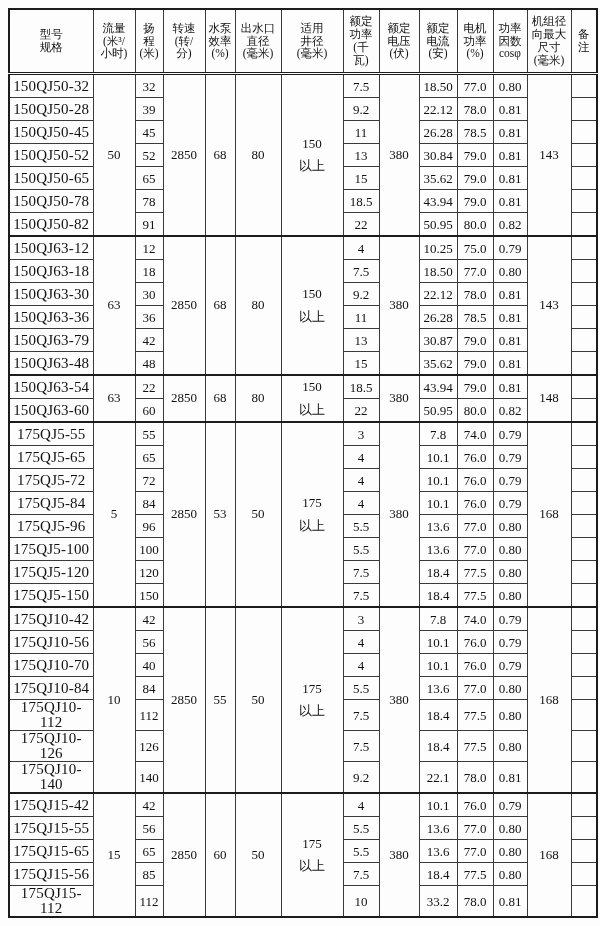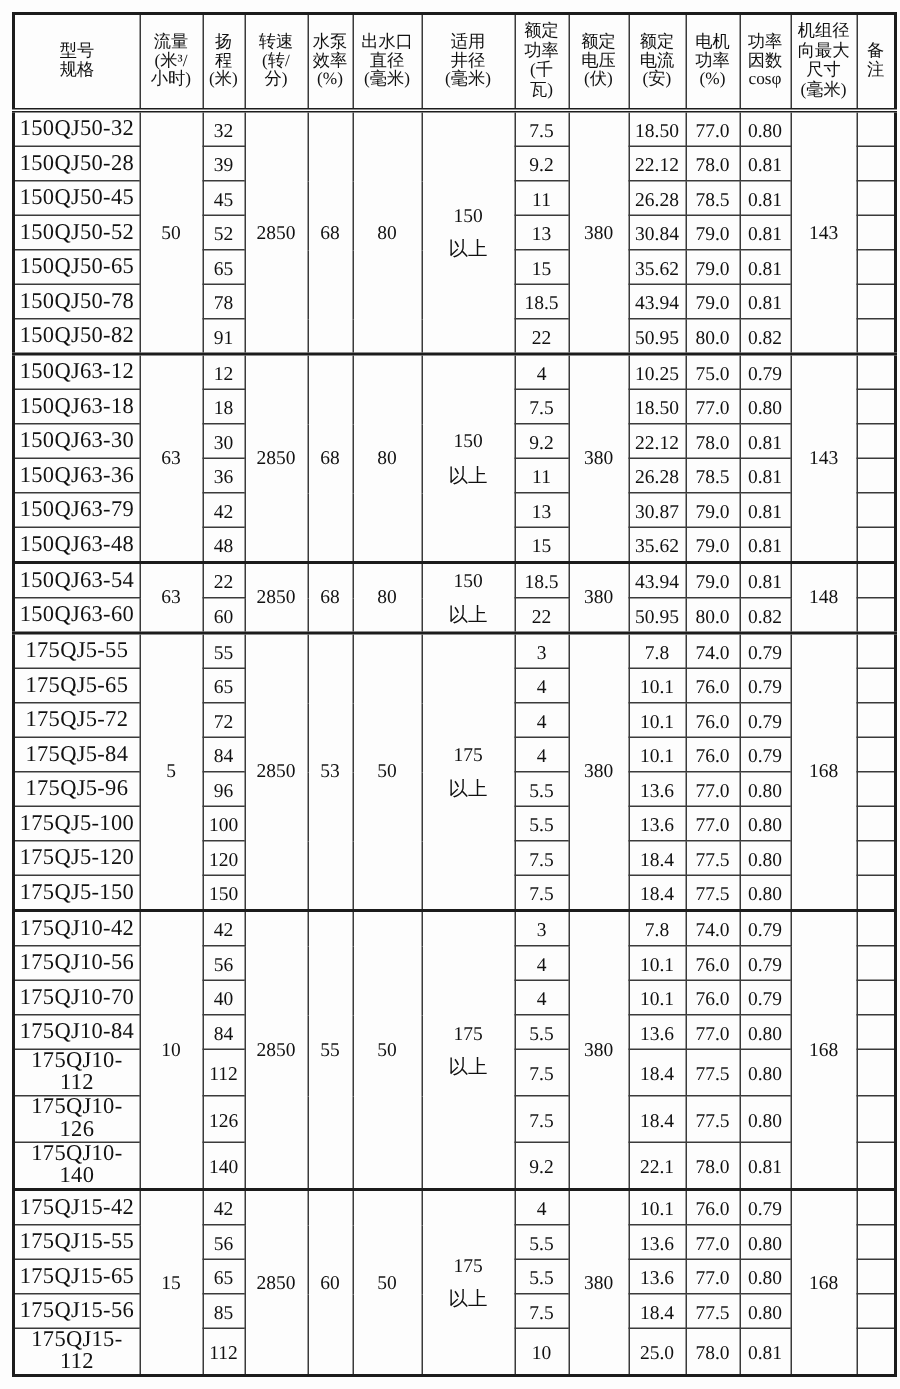--- a/index.html
+++ b/index.html
@@ -467,20 +467,20 @@
           <td>7.5</td>
           <td>18.4</td>
           <td>77.5</td>
           <td>0.80</td>
           <td></td>
         </tr>
         <tr>
           <td class="c-model">175QJ15-112</td>
           <td>112</td>
           <td>10</td>
-          <td>25.0</td>
+          <td>33.2</td>
           <td>78.0</td>
           <td>0.81</td>
           <td></td>
         </tr>
       </tbody>
   </table>
 </div>
 
 </body></html>

